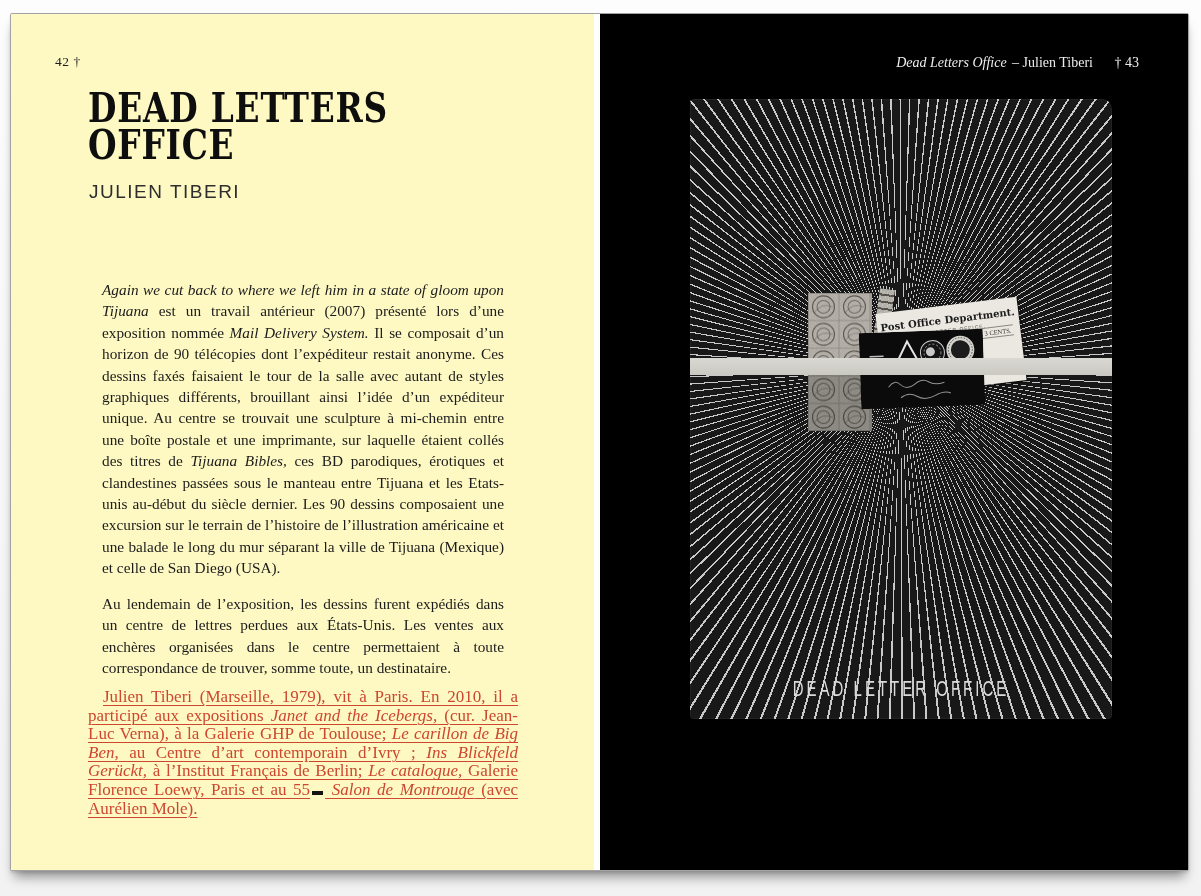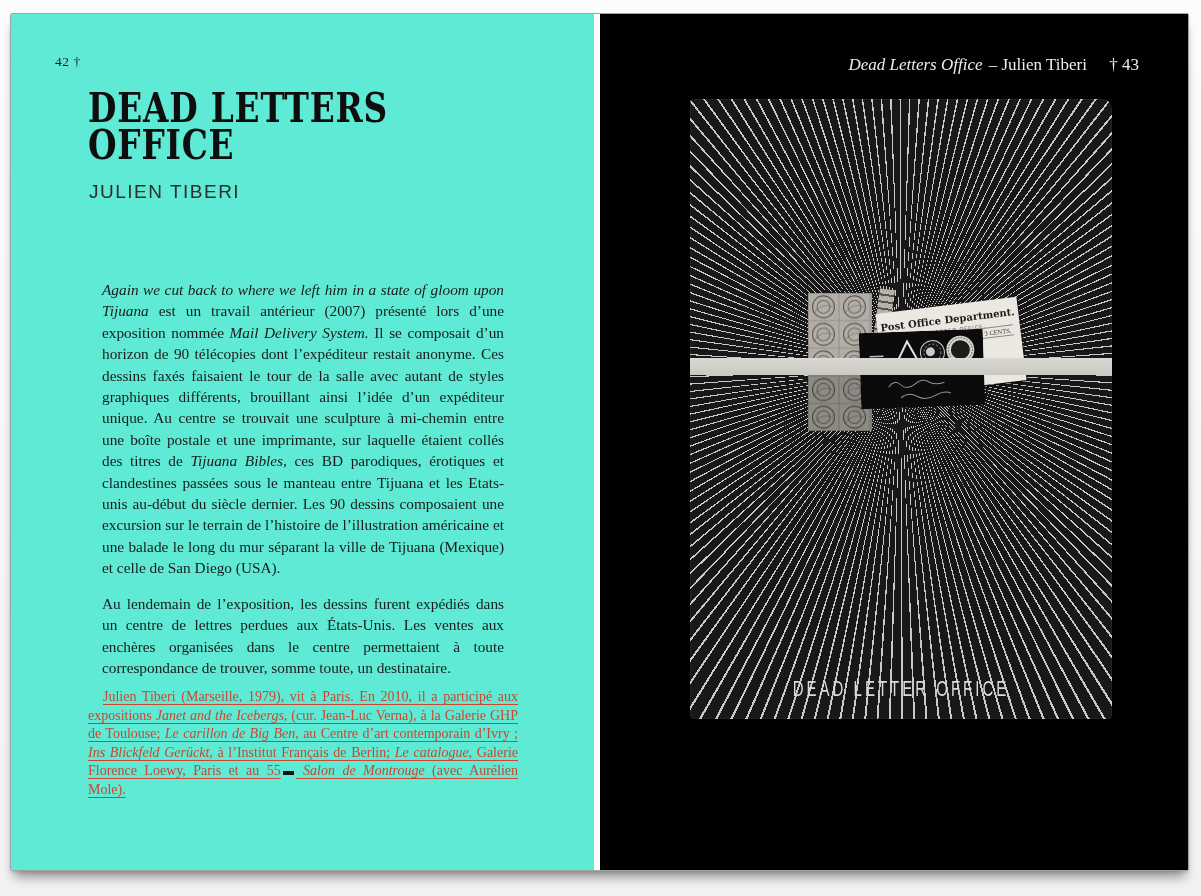--- a/index.html
+++ b/index.html
@@ -10,21 +10,21 @@
   body{
     width:1201px;height:896px;overflow:hidden;position:relative;
     background:linear-gradient(#fdfdfd,#f2f2f2);
     font-family:"Liberation Serif",serif;color:#1b1b1b;
   }
   .book{
     position:absolute;left:10px;top:13px;width:1179px;height:858px;
     background:#ffffff;border:1px solid #a3a3a3;border-radius:2px;
     box-shadow:0 10px 11px -4px rgba(0,0,0,.40),0 2px 3px rgba(0,0,0,.10);
   }
-  .page-left{position:absolute;left:0;top:0;width:583px;height:100%;background:#5eead4;}
+  .page-left{position:absolute;left:0;top:0;width:583px;height:100%;background:#fef9c3;}
   .page-right{position:absolute;left:589px;top:0;right:0;height:100%;background:var(--page-black);}
 
   
   .folio-left{position:absolute;left:44px;top:40px;font-size:13.5px;letter-spacing:.5px;color:#1d1d1d;}
   .title{
     position:absolute;left:77px;top:76px;
     font-family:"DejaVu Serif",serif;font-weight:bold;
     font-size:41px;line-height:37px;letter-spacing:1px;color:#0e0e0e;
     transform:scaleX(.8);transform-origin:left top;white-space:nowrap;
   }
@@ -34,30 +34,30 @@
     font-size:19px;letter-spacing:1.5px;color:#2e2e2e;white-space:nowrap;
   }
   .bodycol{
     position:absolute;left:77px;top:251px;width:430px;
     font-size:15.3px;line-height:21.4px;text-align:justify;color:#1b1b1b;
   }
   .bodycol p{margin:14px;}
   .bodycol p.gap{margin-top:21px;}
   .footnote{
     position:absolute;left:77px;top:674px;width:430px;
-    font-size:14px;line-height:18.6px;text-align:justify;text-indent:15px;
+    font-size:17px;line-height:18.6px;text-align:justify;text-indent:15px;
     color:var(--accent-red);
     text-decoration:underline;text-decoration-thickness:1px;text-underline-offset:3px;
   }
   .redact{display:inline-block;width:11px;height:4px;background:#141414;margin:0 2px;}
 
   
   .rp-header{
     position:absolute;top:41px;right:49px;color:#ededed;
-    font-size:17px;white-space:nowrap;
+    font-size:14px;white-space:nowrap;
   }
   .rp-header .t{font-style:italic;}
   .rp-header .a{font-style:normal;margin-left:2px;}
   .rp-header .f{margin-left:18px;}
 
   .artwork{
     position:absolute;left:90px;top:85px;width:422px;height:620px;
     border-radius:4px 10px 4px 4px;overflow:hidden;
     background:
       radial-gradient(ellipse 70px 26px at 50% 43.5%, rgba(225,225,225,.85), rgba(225,225,225,0) 72%),

